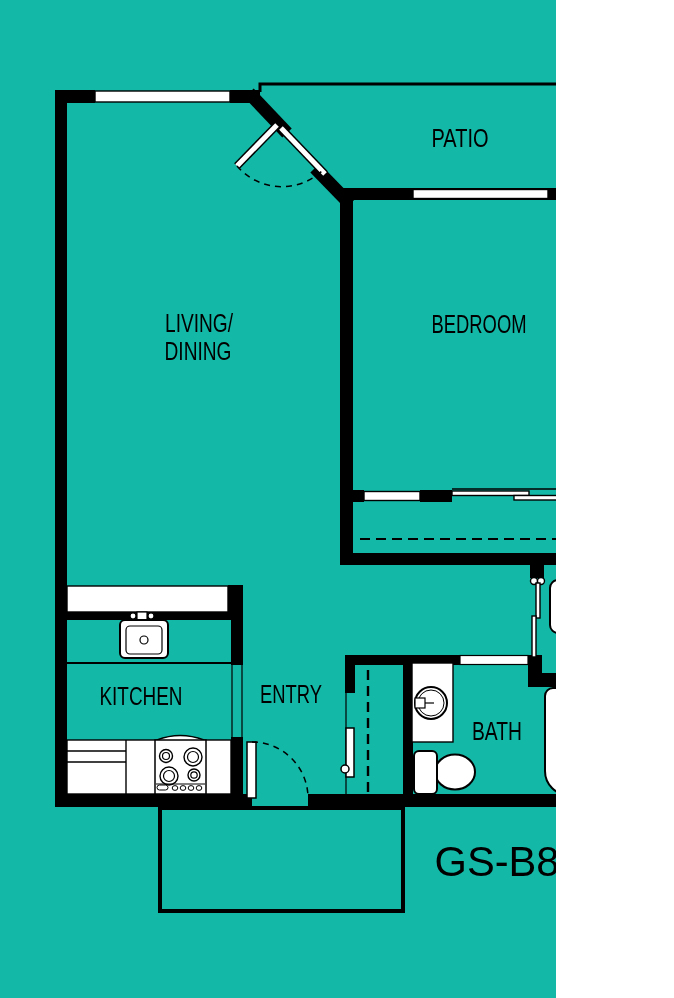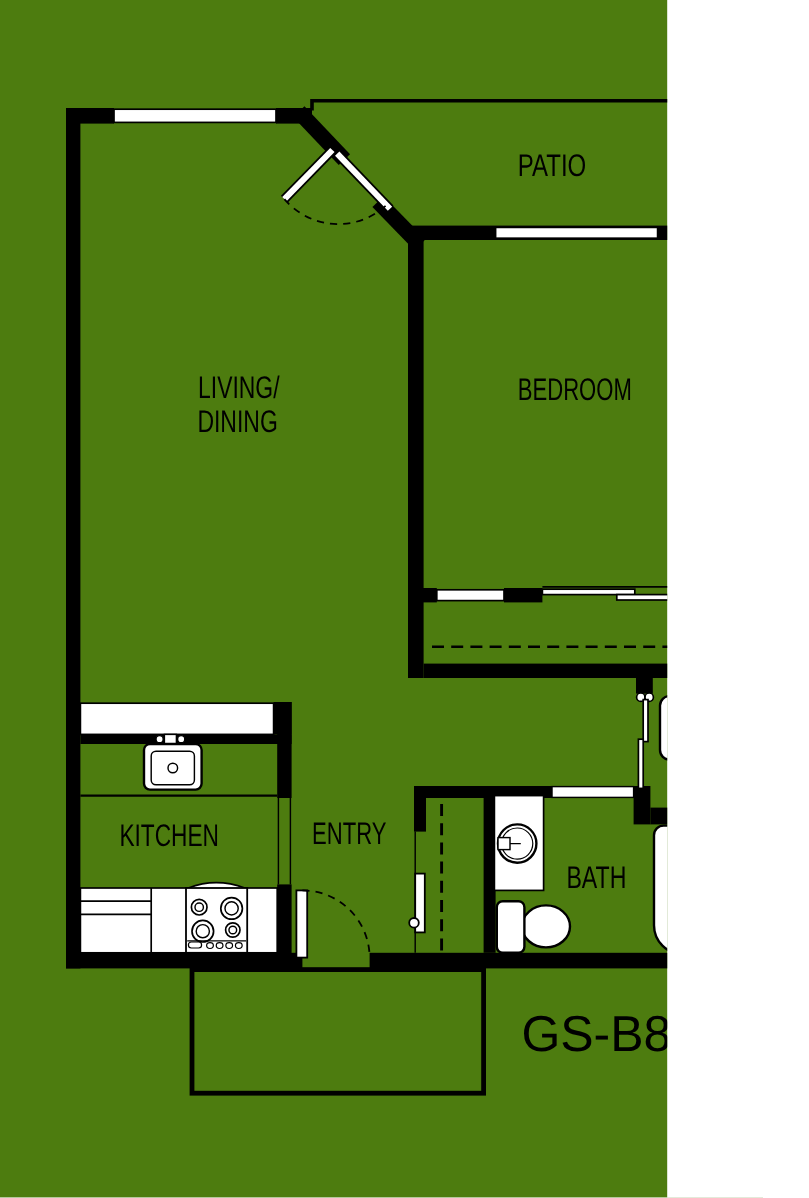--- a/index.html
+++ b/index.html
@@ -1,16 +1,16 @@
 <!DOCTYPE html>
 <html><head>
 <meta charset="utf-8">
 <style>
   html,body{margin:0;padding:0;background:#fff;}
-  .stage{position:relative;width:556px;height:998px;background:#4d7c0f;overflow:hidden;
+  .stage{position:relative;width:556px;height:998px;background:#14b8a6;overflow:hidden;
          font-family:"Liberation Sans", sans-serif;}
   svg{display:block;}
   .wall{fill:#000;}
   .thin{stroke:#000;fill:none;}
   .fix{stroke:#000;fill:#fff;}
   .glass{fill:#fff;stroke:#000;stroke-width:1.4;}
   .lbl{fill:#000;font-family:"Liberation Sans", sans-serif;font-weight:400;}
 </style>
 </head>
 <body>

